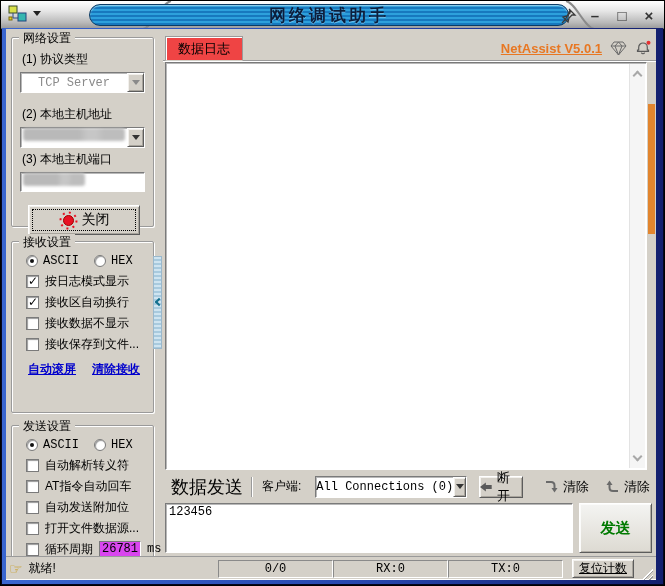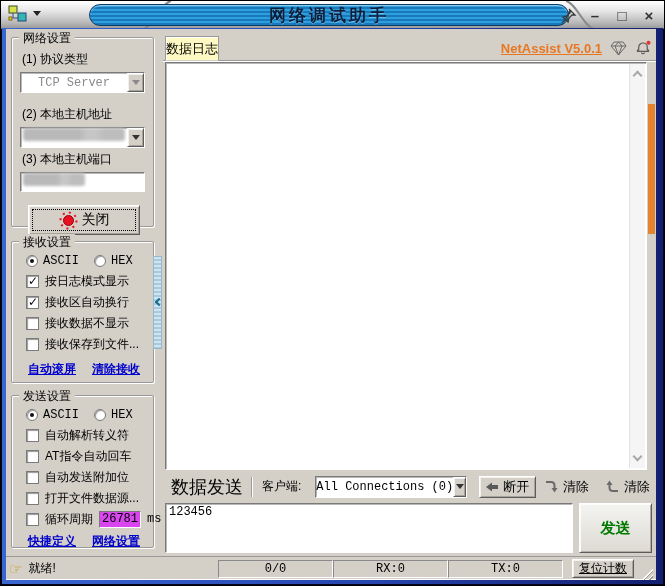--- a/index.html
+++ b/index.html
@@ -39,21 +39,21 @@
   .legend { position:absolute; top:-8px; left:7px; background:#d4d0c8; padding:0 4px; font-size:12px; }
 
   
   .content { position:absolute; top:28px; left:5px; right:8px; bottom:5px; background:#d4d0c8; }
 
   .left-col { position:absolute; left:0; top:0; width:152px; bottom:24px; padding:8px 4px 0 5px; }
   .right-col { position:absolute; left:157px; right:0; top:0; bottom:24px; }
 
   
   .g-net { height:190px; margin-bottom:14px; padding:10px 6px 0 6px; }
-  .g-recv { height:142px; margin-bottom:12px; padding:8px 8px 0 6px; }
+  .g-recv { height:172px; margin-bottom:12px; padding:8px 8px 0 6px; }
   .g-send { height:153px; padding:8px 4px 0 6px; }
   .fld-label { margin:3px 0 4px 4px; }
   .combo { display:flex; height:21px; align-items:stretch; margin:0 2px; background:#fff; }
   .combo .val { flex:1; display:flex; align-items:center; justify-content:center; font-size:12px; }
   .combo .btn { width:17px; display:flex; align-items:center; justify-content:center; }
   .tri-down { width:0; height:0; border-left:4px solid transparent; border-right:4px solid transparent; border-top:5px solid #333; }
   .tri-gray { border-top-color:#8a8a8a; }
   .disabled-text { color:#8a8a8a; }
   .redacted { height:13px; border-radius:3px; margin:0 2px; flex:1;
     background:
@@ -83,21 +83,21 @@
 
   
   .splitter { position:absolute; left:147px; top:227px; width:9px; height:93px;
     background:repeating-linear-gradient(180deg,#cfe4f0 0 2px,#a8cade 2px 4px); border:1px solid #9ab8cc; }
   .splitter .chev { position:absolute; left:2px; top:42px; width:6px; height:6px;
     border-left:2px solid #13708e; border-bottom:2px solid #13708e; transform:rotate(45deg); }
 
   
   .tab-row { height:32px; padding:6px 4px 0 2px; border-bottom:1px solid #9a9a9a; box-shadow:0 1px 0 #fff;
     display:flex; align-items:flex-end; }
-  .tab { position:relative; top:1px; height:25px; padding:0 0; background:#fef9c3;
+  .tab { position:relative; top:1px; height:25px; padding:0 12px; background:#ef4444;
     border:1px solid #9a9a9a; border-bottom:1px solid #d4d0c8;
     box-shadow:inset 1px 1px 0 #fff; display:flex; align-items:center; font-size:13px; }
   .tab-spacer { flex:1; }
   .version-area { display:flex; align-items:center; gap:8px; padding-bottom:4px; }
   a.version { color:#e87722; font-weight:bold; font-size:13px; text-decoration:underline; }
 
   .log-area { position:relative; margin:1px 9px 0 2px; height:408px; overflow:hidden;
     font-family:"Liberation Mono","DejaVu Sans Mono",monospace; font-size:12px; }
   .vscroll { position:absolute; top:1px; bottom:1px; right:1px; width:16px; background:#f5f5f5; border-left:1px solid #e3e3e3; }
   .chev-up, .chev-dn { position:absolute; left:4px; width:7px; height:7px; border-left:2px solid #a8a8a8; border-top:2px solid #a8a8a8; }
@@ -107,21 +107,21 @@
   .orange-strip { position:absolute; right:1px; top:75px; width:7px; height:130px; background:#e2852e; }
 
   .ctrl-row { height:27px; margin:3px 4px 0 2px; display:flex; align-items:center; }
   .send-tab-lbl { font-size:18px; padding:0 8px 0 6px; }
   .vdiv { width:1px; height:20px; background:#9a9a9a; box-shadow:1px 0 0 #fff; margin-right:10px; }
   .client-lbl { font-size:12px; margin-right:14px; }
   .client-combo { width:152px; height:22px; display:flex; background:#fff; }
   .client-combo .val { flex:1; display:flex; align-items:center; justify-content:center;
     font-family:"Liberation Mono","DejaVu Sans Mono",monospace; font-size:12px; white-space:nowrap; }
   .client-combo .btn { width:17px; display:flex; align-items:center; justify-content:center; }
-  .btn-disc { height:22px; width:57px; margin-left:12px; display:flex; align-items:center; justify-content:center; gap:4px; font-size:13px; cursor:default; }
+  .btn-disc { height:22px; width:44px; margin-left:12px; display:flex; align-items:center; justify-content:center; gap:4px; font-size:13px; cursor:default; }
   .flatclear { display:flex; align-items:center; gap:4px; font-size:13px; cursor:pointer; }
   .fc1 { margin-left:auto; }
   .fc2 { margin-left:16px; margin-right:2px; }
 
   .send-row { display:flex; margin:3px 4px 0 2px; height:50px; gap:6px; }
   .send-box { flex:1; padding:1px 3px; font-family:"Liberation Mono","DejaVu Sans Mono",monospace;
     font-size:12px; resize:none; outline:none; }
   .send-btn { width:73px; height:50px; font-size:15px; font-weight:bold; color:#007a00;
     background:linear-gradient(180deg,#f4f4f2,#dddad2); display:flex; align-items:center; justify-content:center; cursor:default;
     border:1px solid; border-color:#ffffff #5c5c5c #5c5c5c #ffffff; box-shadow:inset 1px 1px 0 #fbfbfa, inset -1px -1px 0 #b2aea6; }

